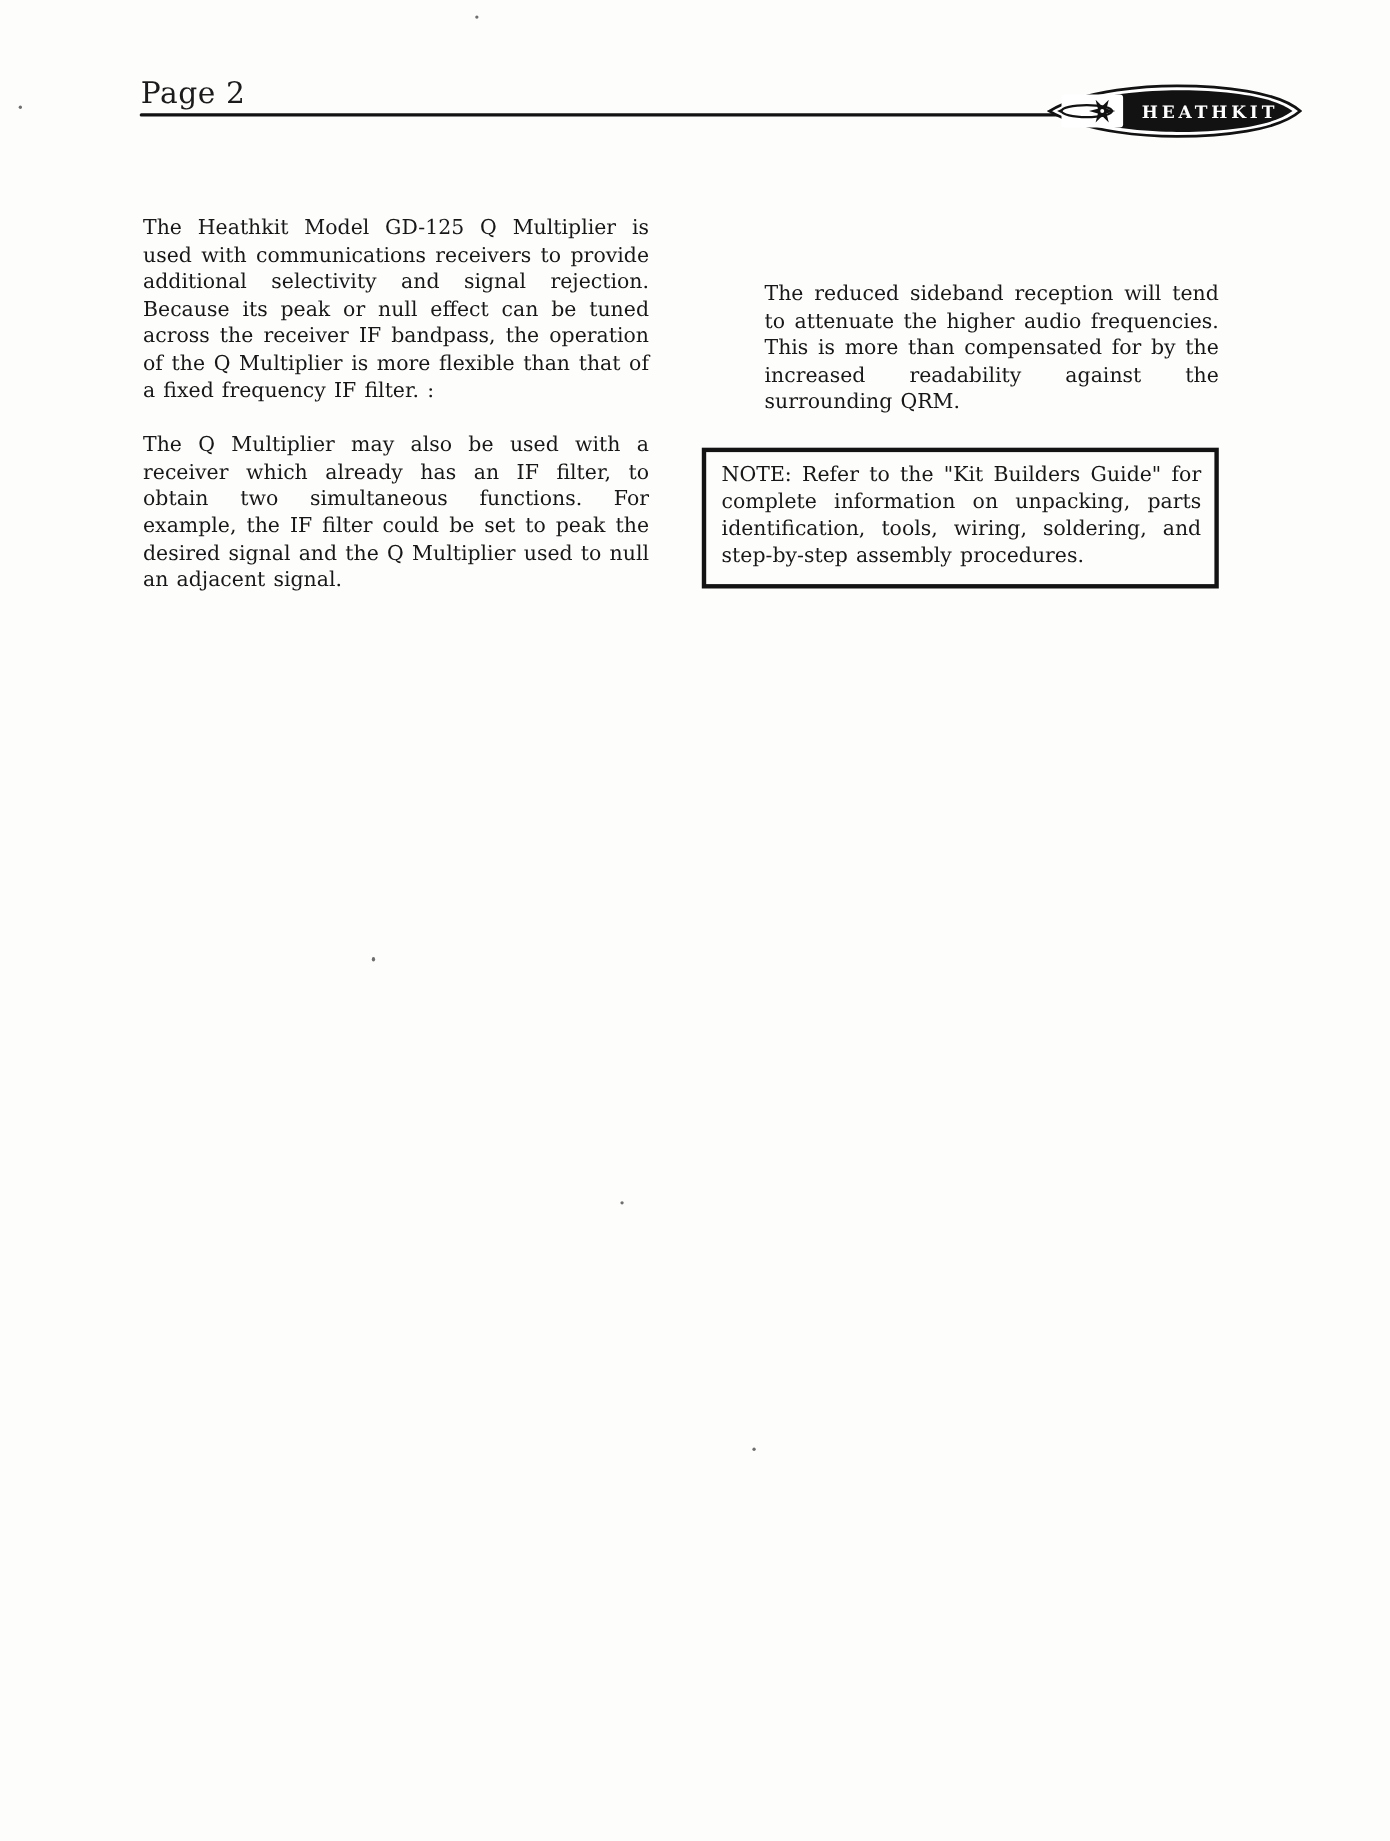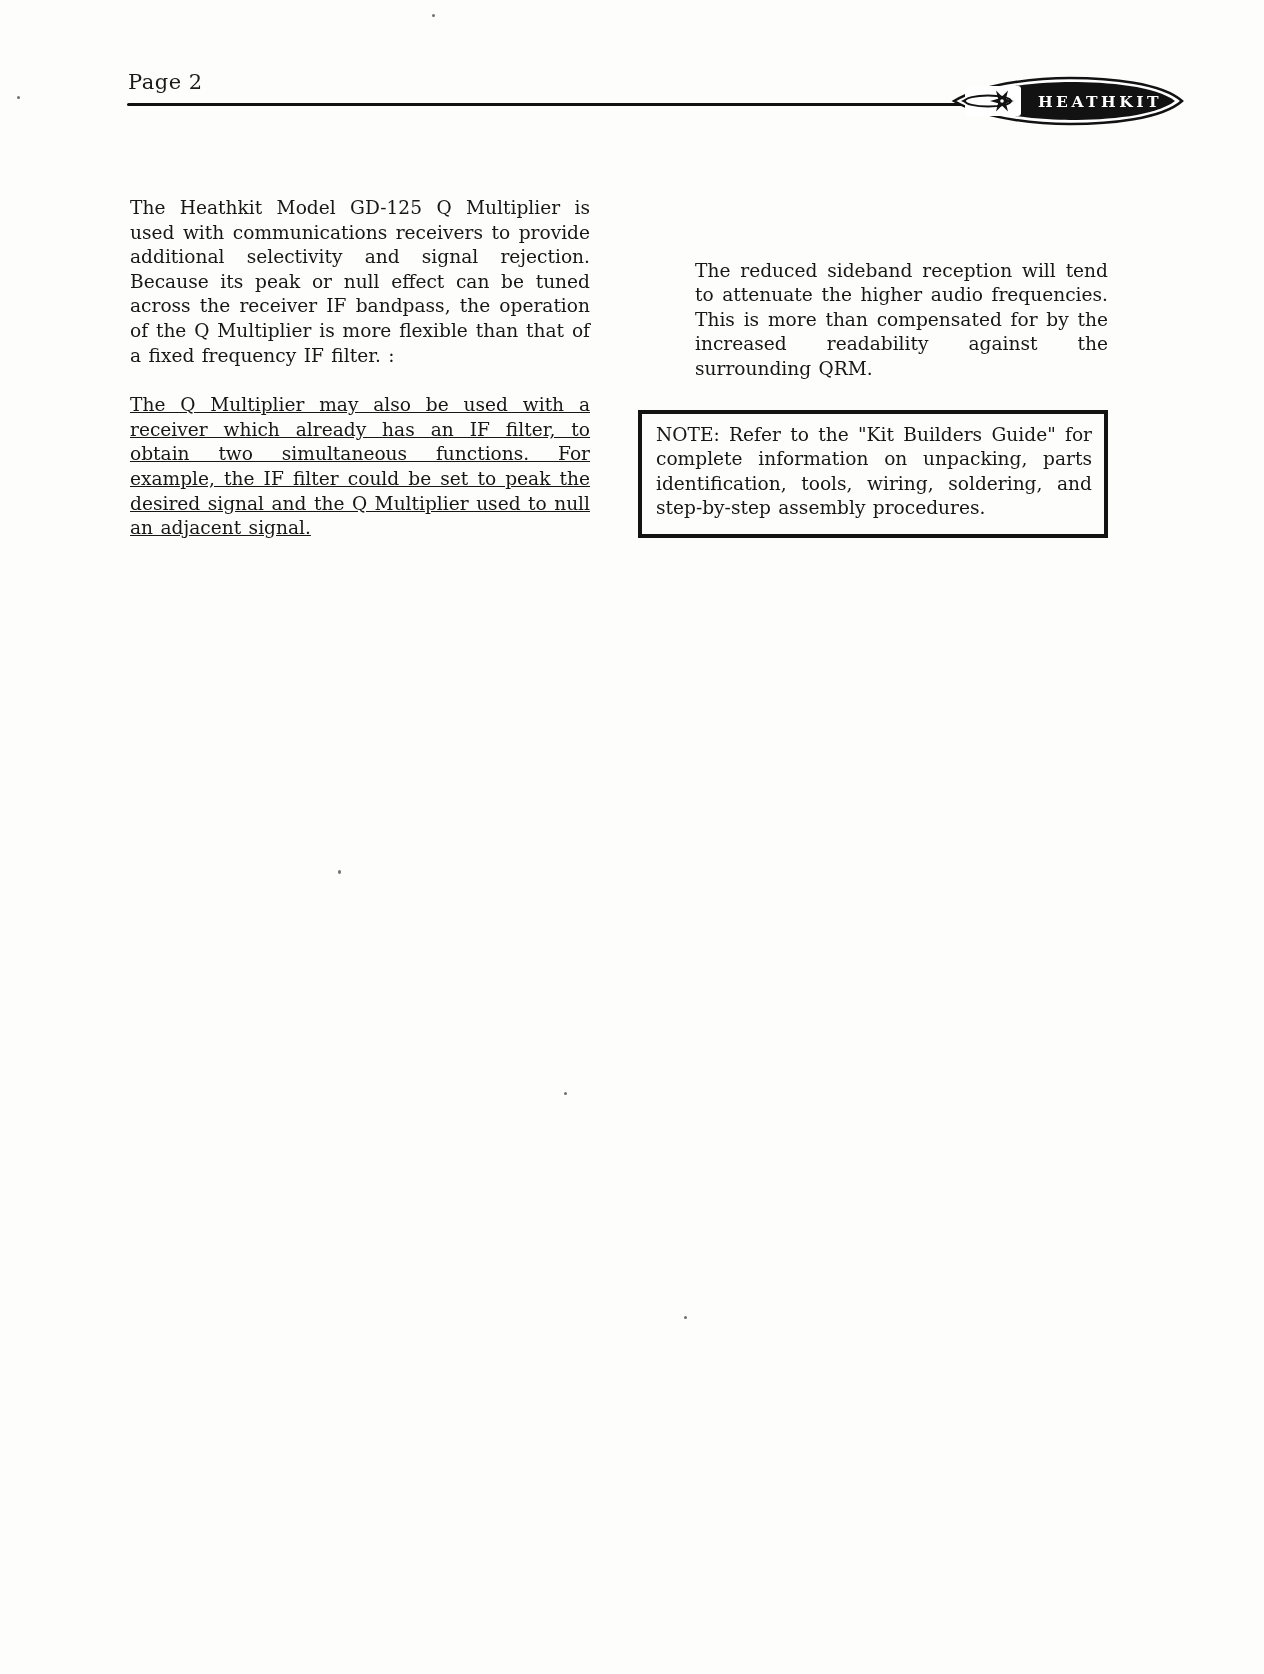--- a/index.html
+++ b/index.html
@@ -15,21 +15,21 @@
     font-family: "DejaVu Serif", serif;
     color: #171717;
     overflow: hidden;
   }
 
   
   .page-label {
     position: absolute;
     left: 128px;
     top: 70px;
-    font-size: 21px;
+    font-size: 27px;
     letter-spacing: 0.5px;
     color: #1b1b1b;
   }
   .header-rule {
     position: absolute;
     left: 127px;
     top: 103px;
     width: 838px;
     height: 3px;
     background: #121212;
@@ -58,31 +58,30 @@
   }
 
   
   .columns {
     position: absolute;
     left: 130px;
     top: 196px;
     width: 978px;
     display: flex;
     gap: 58px;
-    align-items: center;
   }
   .col {
     width: 460px;
     text-align: justify;
     font-size: 18.6px;
     line-height: 24.6px;
     word-spacing: 1.5px;
   }
   .col p { margin: 0; }
-  .col-left p + p { margin-top: 25px; text-decoration: underline; }
+  .col-left p + p { margin-top: 25px; }
   .col-right .para-gap-large { margin-top: 60px; margin-left: 47px; }
 
   .note-box {
     margin-top: 28px;
     margin-left: -10px;
     border: 4px solid #131313;
     padding: 9px 12px 13px 14px;
     text-align: justify;
   }
 

